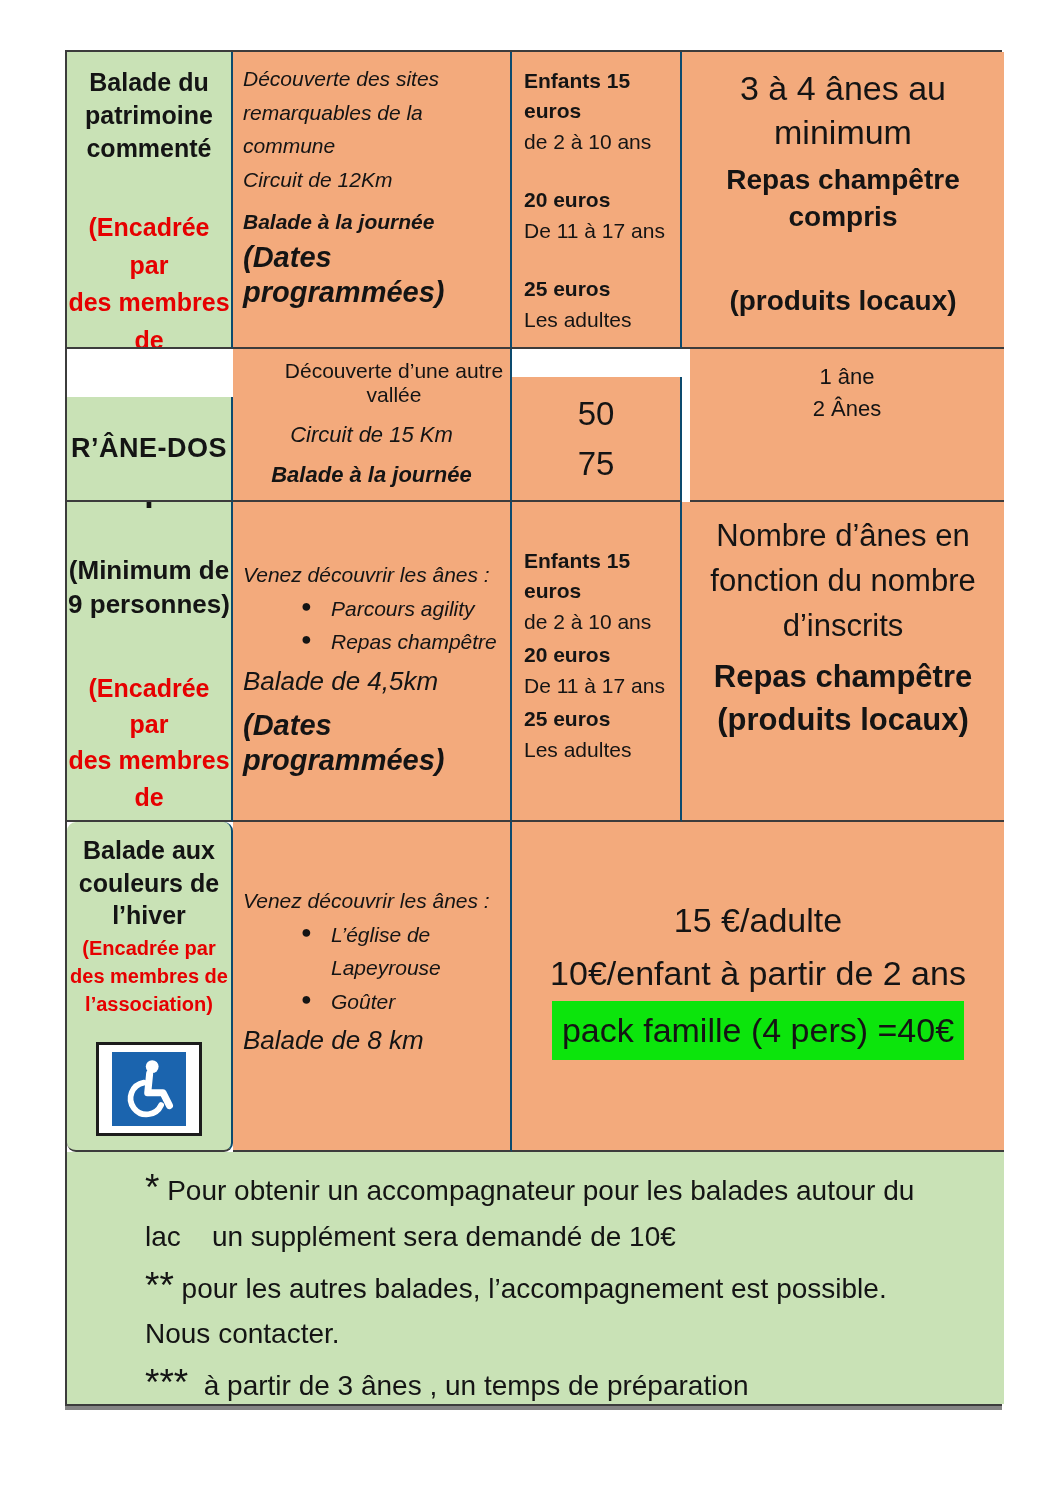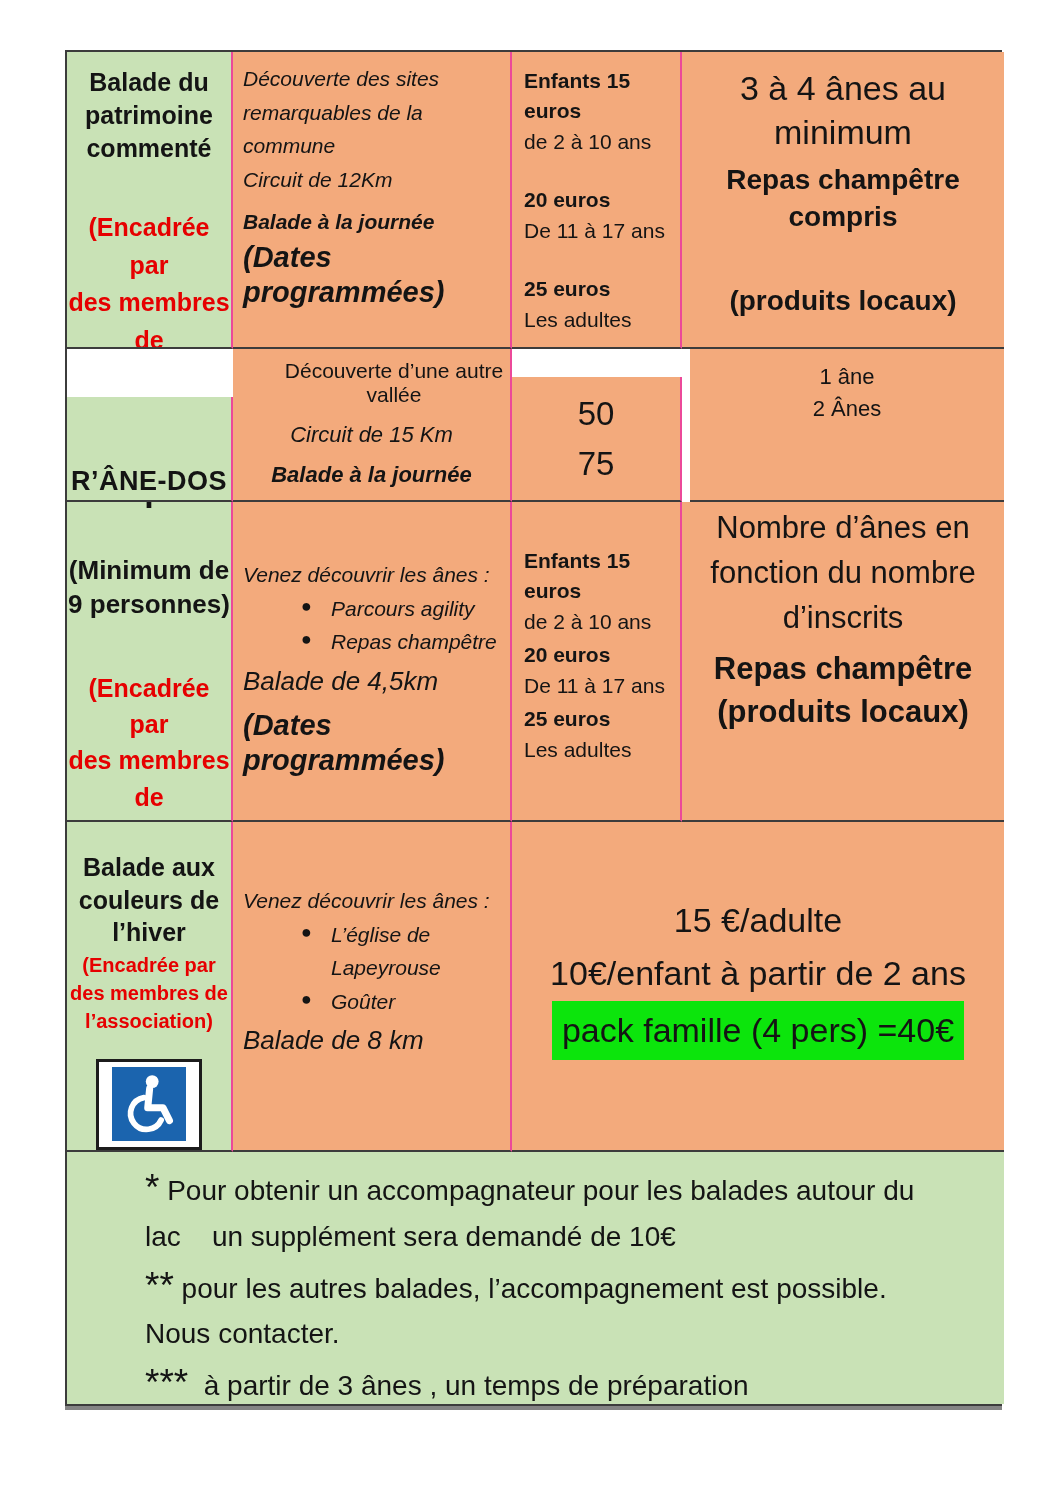--- a/index.html
+++ b/index.html
@@ -12,40 +12,40 @@
   .grid{
     display:grid;
     grid-template-columns:166px 279px 170px 322px;
     grid-template-rows:297px 153px 320px 330px 252px;
     border:2px solid #3c3c3c;
     box-sizing:border-box;
     box-shadow:0 4px 0 rgba(110,110,110,.85);
   }
   .cell{
     box-sizing:border-box;overflow:hidden;
-    border-right:2px solid #ec4899;border-bottom:2px solid #3c3c3c;
+    border-right:2px solid #0c4a6e;border-bottom:2px solid #3c3c3c;
   }
   .last-col{border-right:none;}
   .green{background:#c9e2b6;}
   .orange{background:#f3aa7c;}
   .pre{white-space:pre-line;}
 
   
   .act{display:flex;flex-direction:column;align-items:center;text-align:center;}
   .act-title{font-weight:bold;font-size:25px;line-height:1.32;}
   .red-note{color:#e60000;font-weight:bold;font-size:25px;line-height:1.5;}
   .r1a{padding-top:14px;}
   .r1a .red-note{margin-top:44px;}
-  .r2a{justify-content:flex-end;margin-top:48px;}
+  .r2a{justify-content:center;margin-top:48px;}
   .r2a .act-title{font-size:27px;letter-spacing:.5px;}
   .r3a{justify-content:center;gap:36px;}
   .r3a .act-title{font-size:34px;line-height:1.1;}
   .esc-sub{font-weight:bold;font-size:26px;line-height:1.3;margin-top:10px;}
   .r3a .red-note{margin-top:12px;line-height:1.45;}
-  .r4a{padding-top:29px;}
+  .r4a{padding-top:12px;border-radius:9px;}
   .r4a .act-title{line-height:1.3;}
   .r4a .red-note{font-size:20px;line-height:1.4;margin-top:2px;}
 
   
   .wc-box{
     margin-top:24px;width:106px;height:94px;background:#ffffff;
     border:3px solid #1c1c1c;box-sizing:border-box;
     display:flex;align-items:center;justify-content:center;
   }
   .wc-blue{width:74px;height:74px;background:#1b64ae;display:flex;align-items:center;justify-content:center;}
@@ -75,21 +75,21 @@
   .r3p{padding-top:44px;}
   .r3p .p-item{margin-bottom:3px;}
   .r2p{text-align:center;padding-top:12px;font-size:33px;line-height:1.5;margin-top:28px;}
 
   
   .info{text-align:center;padding-top:14px;}
   .i-main{font-size:34px;line-height:1.3;}
   .i-meal{font-weight:bold;font-size:28px;line-height:1.3;margin-top:8px;}
   .i-prod{font-weight:bold;font-size:28px;margin-top:50px;}
   .r2i{padding-top:12px;font-size:22px;line-height:1.45;margin-left:8px;}
-  .r3i{padding-top:4px;}
+  .r3i{padding-top:12px;}
   .r3i .i-main{font-size:31px;line-height:1.45;}
   .r3i .i-meal{font-size:31px;margin-top:6px;line-height:1.4;}
   .r3i .i-prod{font-size:31px;margin-top:4px;}
 
   
   .bigprice{
     grid-column:3/5;display:flex;flex-direction:column;align-items:center;
     padding-top:72px;font-size:34px;line-height:1.55;text-align:center;
   }
   .hl{background:#0ce50c;padding:3px 10px;margin-top:2px;}

